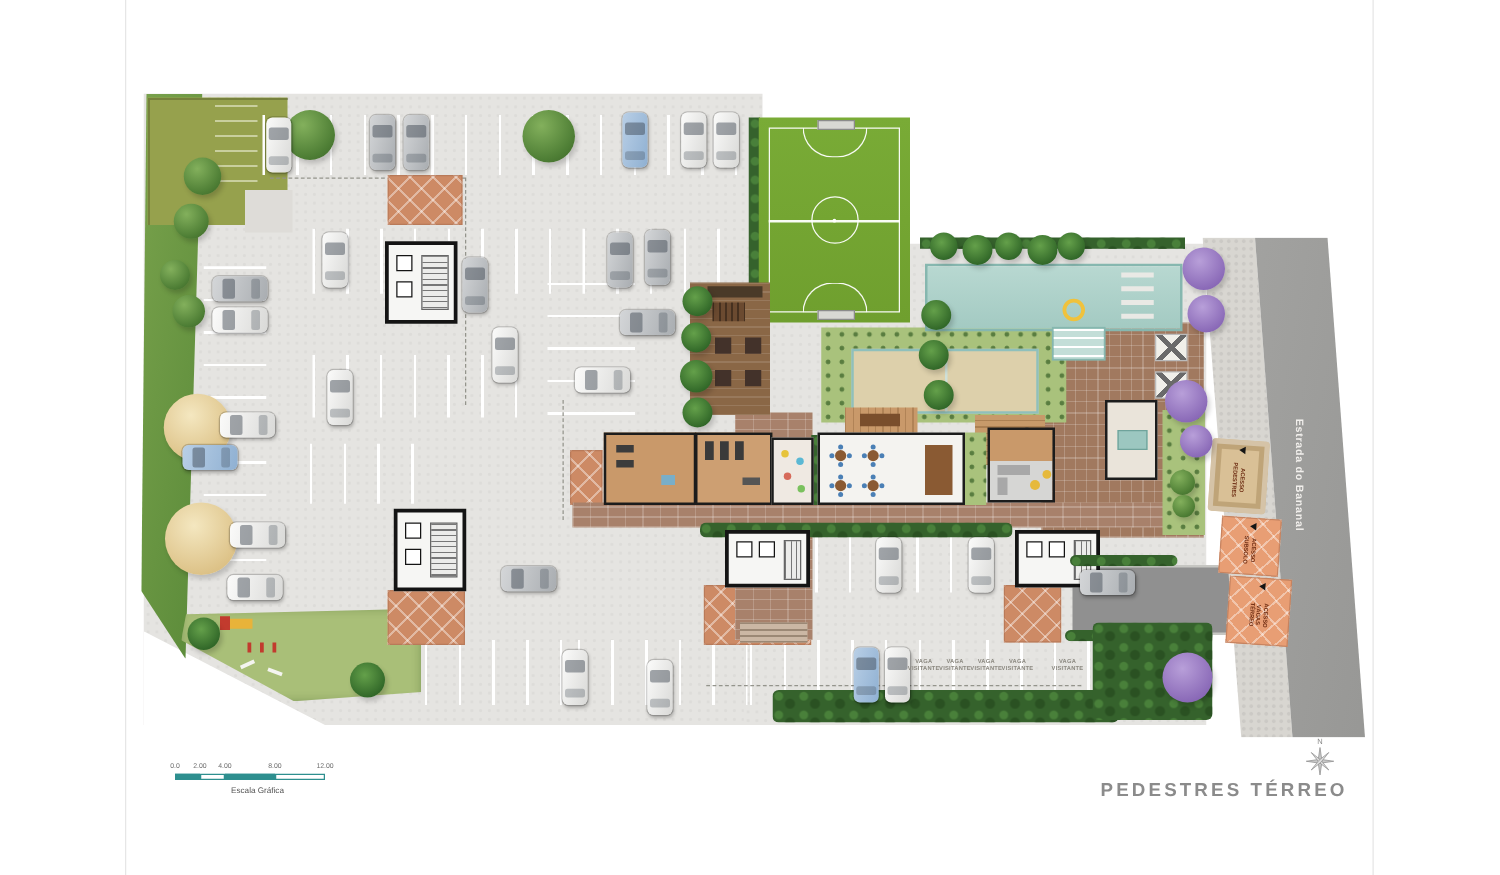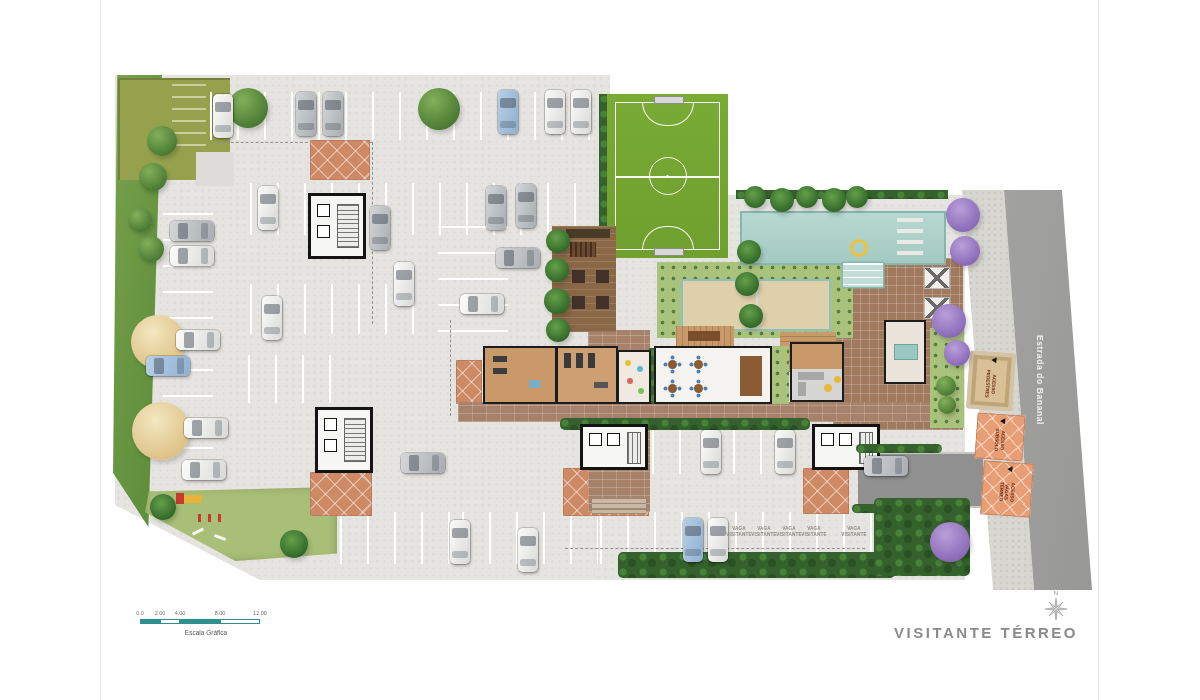--- a/index.html
+++ b/index.html
@@ -320,14 +320,14 @@
     <svg width="28" height="36" viewBox="0 0 28 36">
       <text x="14" y="7" font-size="6" fill="#8a8a8a" text-anchor="middle" font-family="Liberation Sans, sans-serif">N</text>
       <g stroke="#8f8f8f" stroke-width="0.6" fill="#c9c9c9">
         <path d="M14 10 L15.6 21 L14 32 L12.4 21 Z"></path>
         <path d="M3 21 L14 19.4 L25 21 L14 22.6 Z"></path>
         <path d="M7 14 L14.8 20.2 L21 28 L13.2 21.8 Z" fill="#dedede"></path>
         <path d="M21 14 L14.8 21.8 L7 28 L13.2 20.2 Z" fill="#dedede"></path>
       </g>
     </svg>
   </div>
-  <div class="plan-title" style="left:878px;top:624px">VISITANTE TÉRREO</div>
+  <div class="plan-title" style="left:878px;top:624px">PEDESTRES TÉRREO</div>
 </div>
 
 </body></html>

